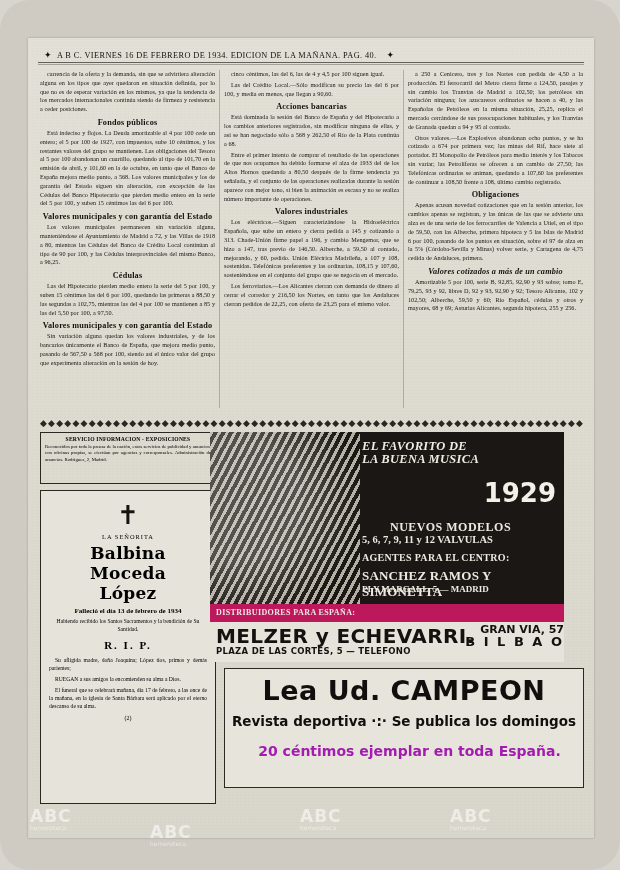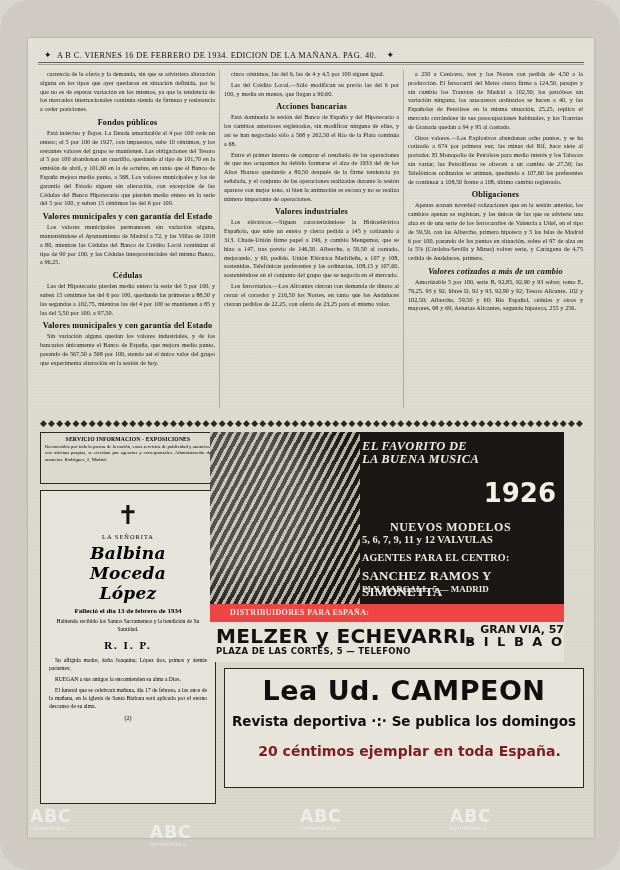--- a/index.html
+++ b/index.html
@@ -34,21 +34,21 @@
   .lower{position:absolute;left:40px;top:432px;width:544px;height:372px;}
 
   .boxA{position:absolute;left:0;top:0;width:176px;height:52px;border:1px solid #2b2721;padding:3px 4px;box-sizing:border-box;}
   .boxA .t{font-size:5.6px;font-weight:bold;text-align:center;letter-spacing:.2px;}
   .boxA .s{font-size:4.8px;line-height:1.35;text-align:justify;margin-top:2px;}
 
   .obit{position:absolute;left:0;top:58px;width:176px;height:314px;border:1px solid #2b2721;background:#e6e3da;
         box-sizing:border-box;padding:6px 8px;text-align:center;}
   .cross{font-size:26px;line-height:26px;margin:6px 0 4px;color:#15120f;}
   .obit .sta{font-size:6.4px;letter-spacing:1px;}
-  .obit .nm{font-family:"DejaVu Serif",serif;font-size:17px;font-weight:bold;line-height:20px;margin:3px 16px 4px;letter-spacing:.3px;font-style:italic;}
+  .obit .nm{font-family:"DejaVu Serif",serif;font-size:17px;font-weight:bold;line-height:20px;margin:3px 16px 4px;letter-spacing:.3px;}
   .obit .dd{font-size:7px;font-weight:bold;margin-bottom:3px;}
   .obit .rec{font-size:5.6px;line-height:1.4;margin-bottom:5px;}
   .obit .rip{font-size:11px;font-weight:bold;letter-spacing:2px;margin:4px 0 5px;}
   .obit .fam{font-size:5.6px;line-height:1.45;text-align:justify;text-indent:6px;}
   .obit .beg{font-size:5.6px;line-height:1.45;text-align:justify;text-indent:6px;margin-top:3px;}
   .obit .fun{font-size:5.6px;line-height:1.45;text-align:justify;text-indent:6px;margin-top:3px;}
   .obit .sq{font-size:6px;margin-top:5px;}
 
   .zen{position:absolute;left:170px;top:0;width:354px;height:230px;background:#1b1714;color:#ece9e0;overflow:hidden;}
   .zen .waves{position:absolute;left:0;top:0;width:150px;height:230px;background:
@@ -58,35 +58,35 @@
   .zen .fav{position:absolute;left:152px;top:8px;width:200px;font-size:12.5px;font-weight:bold;font-style:italic;
      line-height:13px;color:#efece3;text-align:left;letter-spacing:.3px;}
   .zen .logo{position:absolute;left:150px;top:40px;font-family:"DejaVu Sans",sans-serif;font-weight:bold;
      font-size:40px;letter-spacing:2px;color:#f3f0e7;line-height:40px;}
   .zen .yr{position:absolute;right:8px;top:46px;font-family:"DejaVu Sans",sans-serif;font-weight:bold;font-size:26px;color:#f3f0e7;}
   .zen .l1{position:absolute;left:152px;top:88px;font-size:12px;font-weight:bold;letter-spacing:.5px;margin-left:28px;}
   .zen .l2{position:absolute;left:152px;top:102px;font-size:10.5px;font-weight:bold;}
   .zen .l3{position:absolute;left:152px;top:120px;font-size:10px;font-weight:bold;letter-spacing:.3px;}
   .zen .l4{position:absolute;left:152px;top:136px;font-size:13px;font-weight:bold;letter-spacing:.2px;}
   .zen .l5{position:absolute;left:152px;top:152px;font-size:9px;font-weight:bold;}
-  .zen .dist{position:absolute;left:0;top:172px;width:360px;height:18px;background:#ef4444;color:#ece9e0;
-     font-size:8px;font-weight:bold;padding-left:20px;box-sizing:border-box;line-height:18px;letter-spacing:.4px;}
+  .zen .dist{position:absolute;left:0;top:172px;width:360px;height:18px;background:#be185d;color:#ece9e0;
+     font-size:8px;font-weight:bold;padding-left:6px;box-sizing:border-box;line-height:18px;letter-spacing:.4px;}
   .zen .melzer{position:absolute;left:0;top:190px;width:360px;height:40px;background:#e6e3da;color:#141210;}
   .zen .melzer .m1{position:absolute;left:6px;top:2px;font-family:"DejaVu Sans",sans-serif;font-weight:bold;font-size:20px;letter-spacing:.4px;}
   .zen .melzer .m2{position:absolute;right:6px;top:1px;font-family:"DejaVu Sans",sans-serif;font-weight:bold;font-size:11px;}
   .zen .melzer .m3{position:absolute;right:6px;top:12px;font-family:"DejaVu Sans",sans-serif;font-weight:bold;font-size:13px;letter-spacing:2px;}
   .zen .melzer .m4{position:absolute;left:6px;top:24px;font-family:"DejaVu Sans",sans-serif;font-weight:bold;font-size:8.5px;letter-spacing:.3px;}
 
   .camp{position:absolute;left:184px;top:236px;width:360px;height:120px;border:1px solid #2b2721;background:#e7e4db;box-sizing:border-box;}
   .camp .c1{position:absolute;left:0;right:0;top:6px;text-align:center;font-family:"DejaVu Sans",sans-serif;
      font-weight:bold;font-size:27px;color:#110f0d;letter-spacing:.5px;}
   .camp .c2{position:absolute;left:0;right:0;top:44px;text-align:center;font-family:"DejaVu Sans",sans-serif;
      font-weight:bold;font-size:13.5px;color:#110f0d;}
   .camp .c3{position:absolute;left:0;right:1px;top:74px;text-align:center;font-family:"DejaVu Sans",sans-serif;
-     font-weight:bold;font-size:14px;color:#7f1d1d;padding-left:12px;}
+     font-weight:bold;font-size:14px;color:#a21caf;padding-left:12px;}
 
   .wm{position:absolute;color:rgba(255,255,255,.55);font-family:"DejaVu Sans",sans-serif;font-weight:bold;
      font-size:17px;letter-spacing:1px;}
   .wms{position:absolute;color:rgba(255,255,255,.5);font-family:"DejaVu Sans",sans-serif;font-size:6px;}
 </style>
 </head>
 <body>
 
 <div class="page">
   <div class="paper">
@@ -159,21 +159,21 @@
       <div class="sq">(2)</div>
     </div>
 
     <div class="zen">
       <div class="waves"></div>
       <div class="waves2"></div>
       <div class="fav">
         <span>EL FAVORITO DE</span><br>
         <span>LA BUENA MUSICA</span>
       </div>
-      <div class="yr">1926</div>
+      <div class="yr">1929</div>
       <div class="l1">NUEVOS MODELOS</div>
       <div class="l2">5, 6, 7, 9, 11 y 12 VALVULAS</div>
       <div class="l3">AGENTES PARA EL CENTRO:</div>
       <div class="l4">SANCHEZ RAMOS Y SIMONETTA</div>
       <div class="l5">PI Y MARGALL, 5 — MADRID</div>
       <div class="dist">DISTRIBUIDORES PARA ESPAÑA:</div>
       <div class="melzer">
         <div class="m1">MELZER y ECHEVARRI.</div>
         <div class="m2">GRAN VIA, 57</div>
         <div class="m3">B I L B A O</div>

